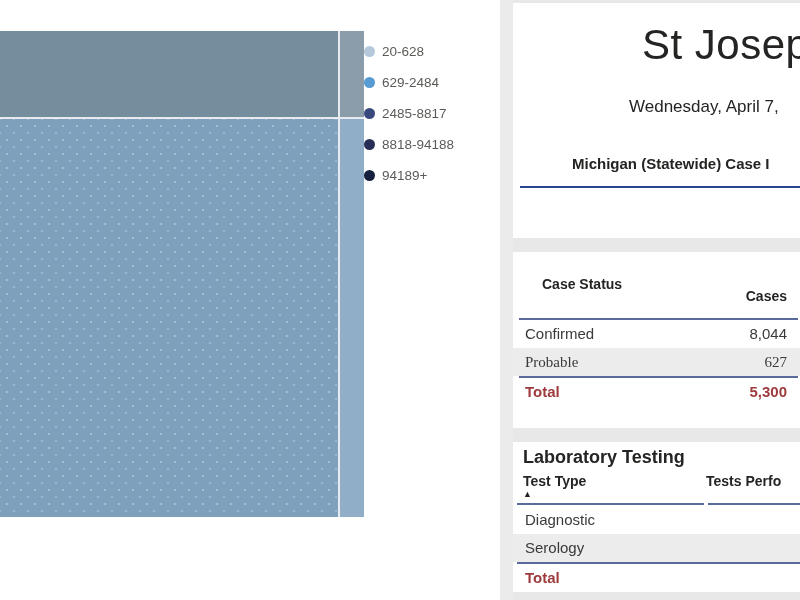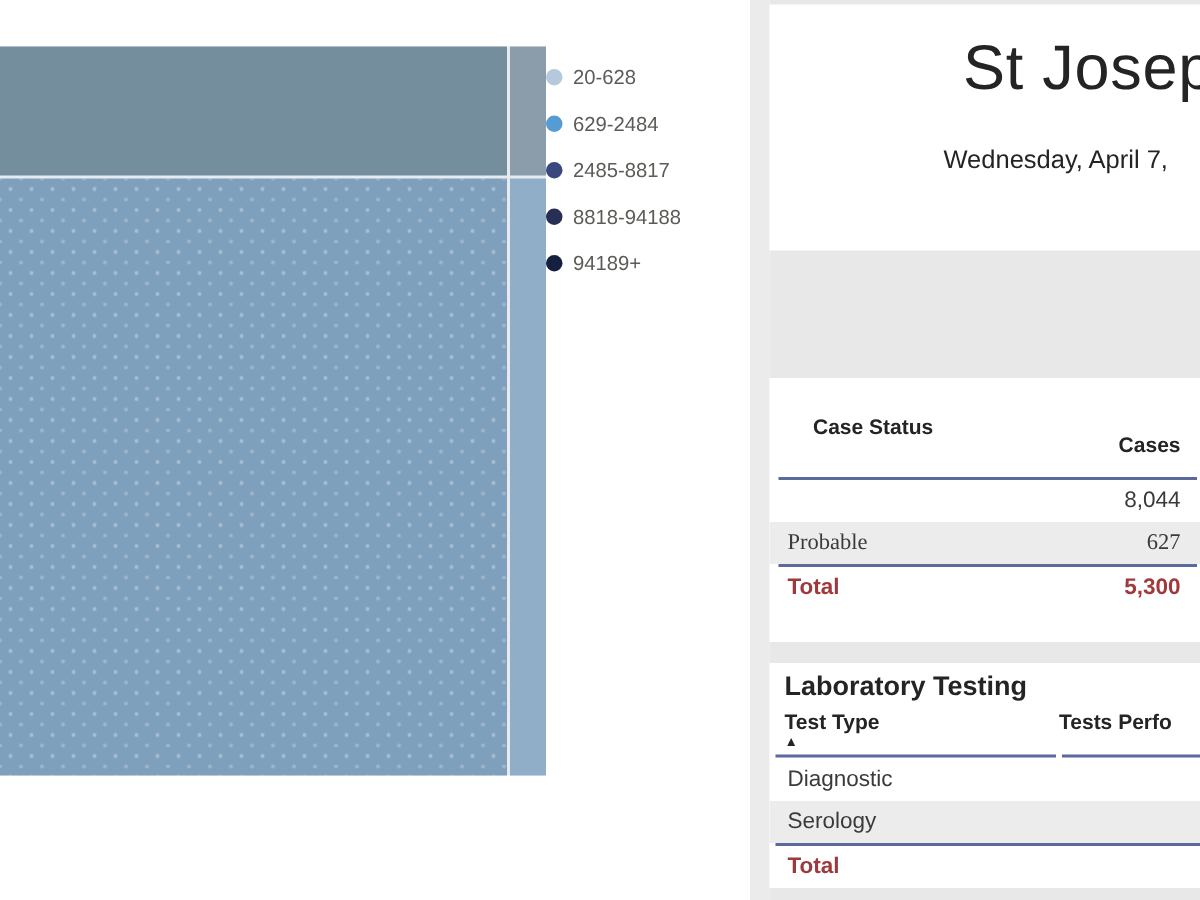--- a/index.html
+++ b/index.html
@@ -110,27 +110,32 @@
 
 <div id="divider" style="background-color: rgb(235, 235, 235);"></div>
 
 <div id="right-panel" style="background-color: rgb(232, 232, 232);">
 
   <div id="card-title" class="card">
     <div id="report-title">St Josep</div>
     <div id="report-date">Wednesday, April 7,</div>
   </div>
 
+  <div id="card-statewide" class="card">
+    <div id="statewide-title">Michigan (Statewide) Case I</div>
+    <div id="statewide-underline" style="background-color: rgb(44, 68, 144);"></div>
+  </div>
 
   <div id="card-current" class="card">
     <div id="ct-col1" class="col-header">Case Status</div>
     <div id="ct-col2" class="col-header">Cases</div>
     <div id="ct-underline" class="tline" style="background-color: rgb(90, 105, 158);"></div>
 
     <div id="ct-row1" class="trow">
+      <span class="rlabel">Confirmed</span>
       <span class="rvalue">8,044</span>
     </div>
     <div id="ct-row2" class="trow alt" style="background-color: rgb(236, 236, 236);">
       <span class="rlabel">Probable</span>
       <span class="rvalue">627</span>
     </div>
     <div id="ct-totline" class="tline" style="background-color: rgb(90, 105, 158);"></div>
     <div id="ct-totrow" class="trow total-row" style="color: rgb(158, 58, 60);">
       <span class="rlabel">Total</span>
       <span class="rvalue">5,300</span>

